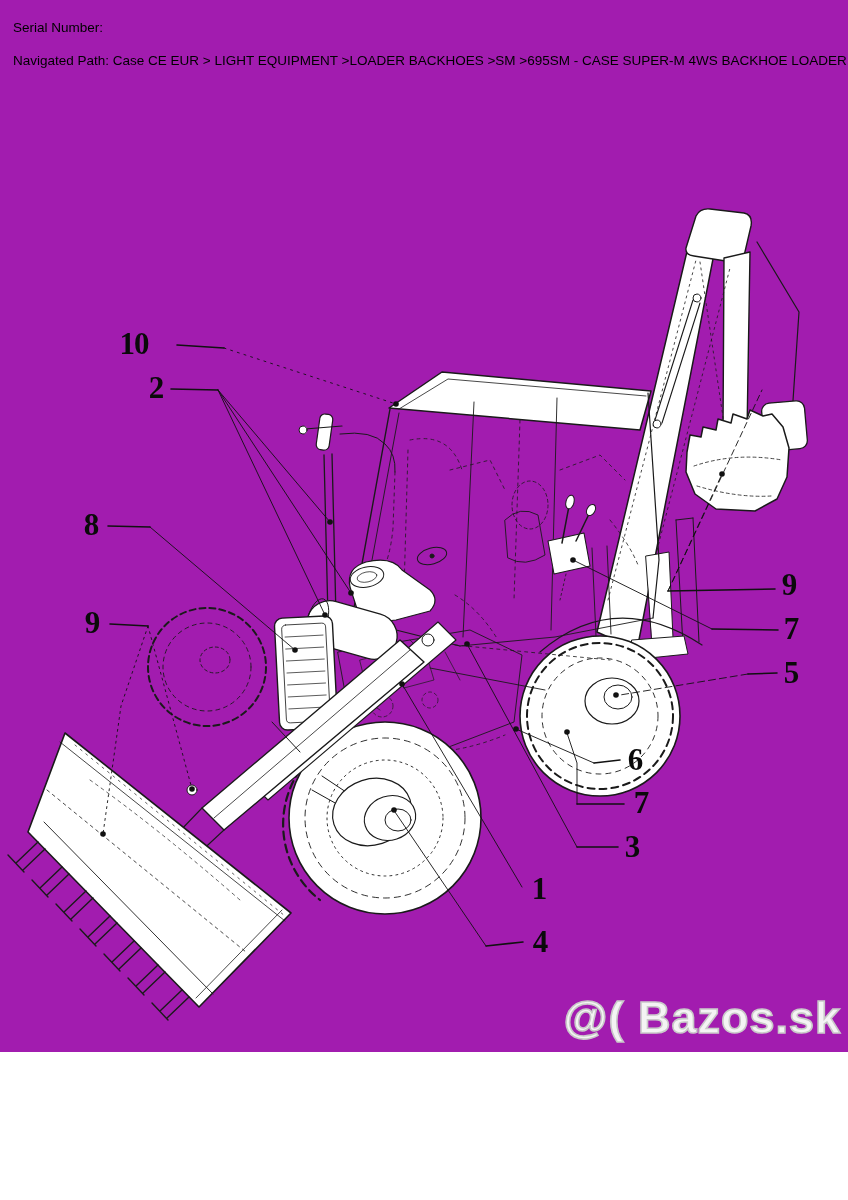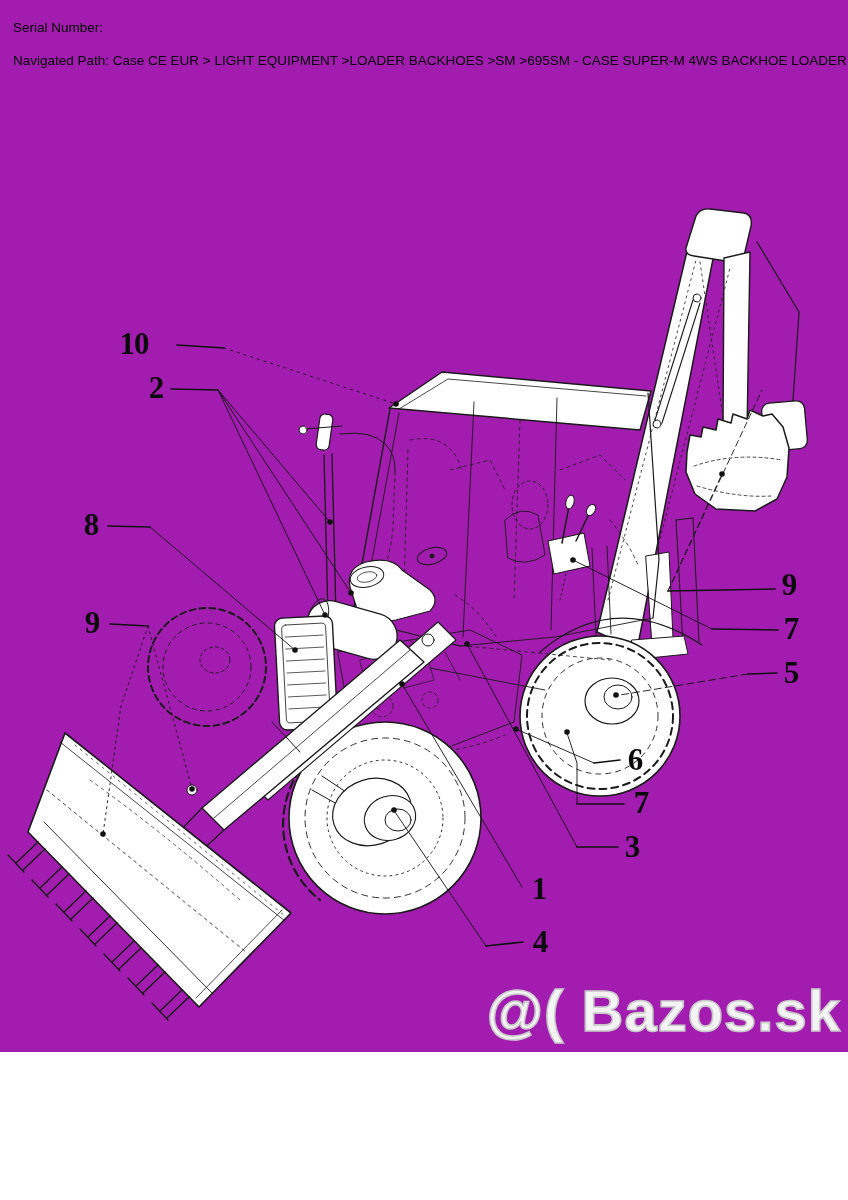--- a/index.html
+++ b/index.html
@@ -6,21 +6,21 @@
   .page{position:relative;width:848px;height:1052px;background:#a21caf;overflow:hidden;
         font-family:"Liberation Sans",sans-serif;color:#000;}
   .hdr{position:absolute;left:13px;top:20px;font-size:13.5px;line-height:16px;}
   .crumb{position:absolute;left:13px;top:47px;width:824px;font-size:13.5px;line-height:27px;}
   .crumb span{display:block;white-space:nowrap;}
   .diagram-svg{position:absolute;left:0;top:0;}
   .callout{position:absolute;transform:translate(-50%,-50%);
            font-family:"Liberation Serif",serif;font-weight:700;font-size:31px;
            color:#0a0a0a;line-height:1;cursor:pointer;letter-spacing:-1px;}
   .watermark{position:absolute;right:7px;bottom:8px;
-             font-family:"Liberation Sans",sans-serif;font-weight:700;font-size:58px;
+             font-family:"Liberation Sans",sans-serif;font-weight:700;font-size:45px;
              letter-spacing:1px;color:#f4f4f4;text-align:center;-webkit-text-stroke:1.6px #c9c9c9;}
 </style>
 </head>
 <body>
 
 <div class="page">
 
   <div class="hdr">Serial Number:</div>
 
   <div class="crumb">

